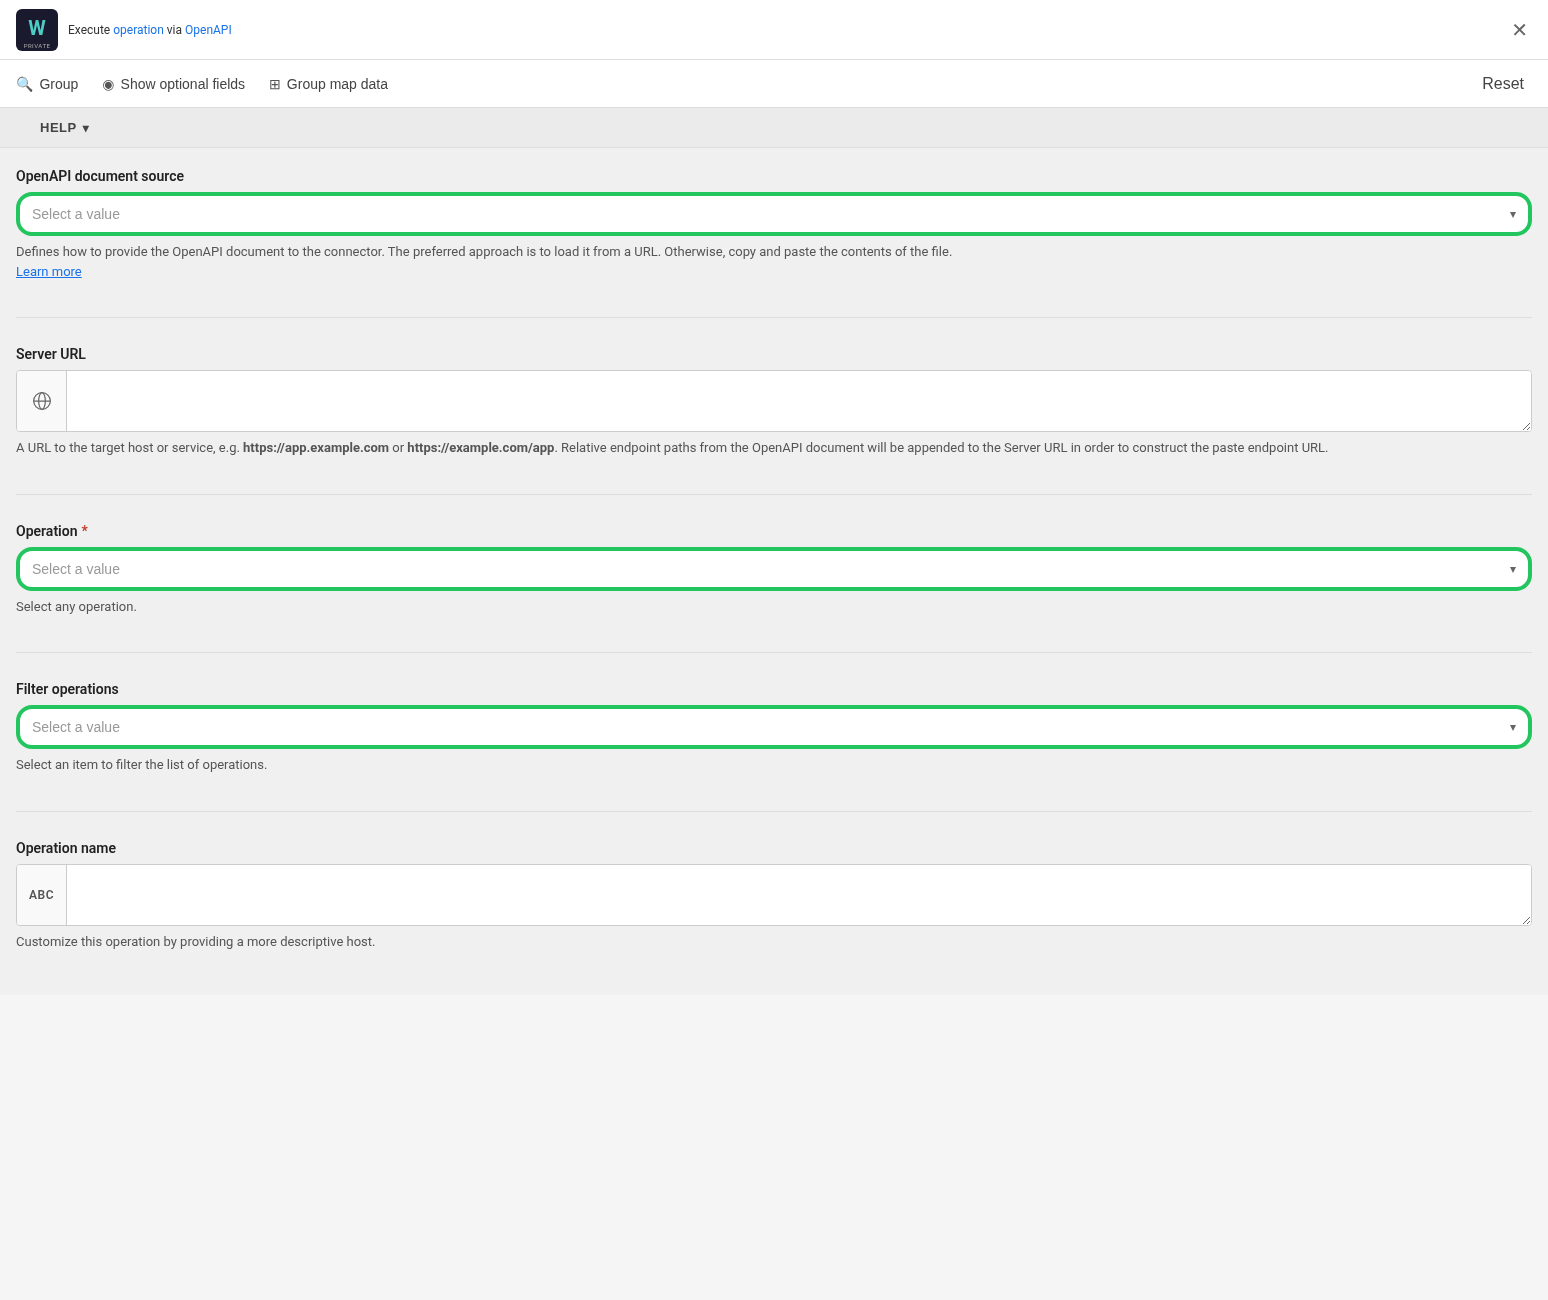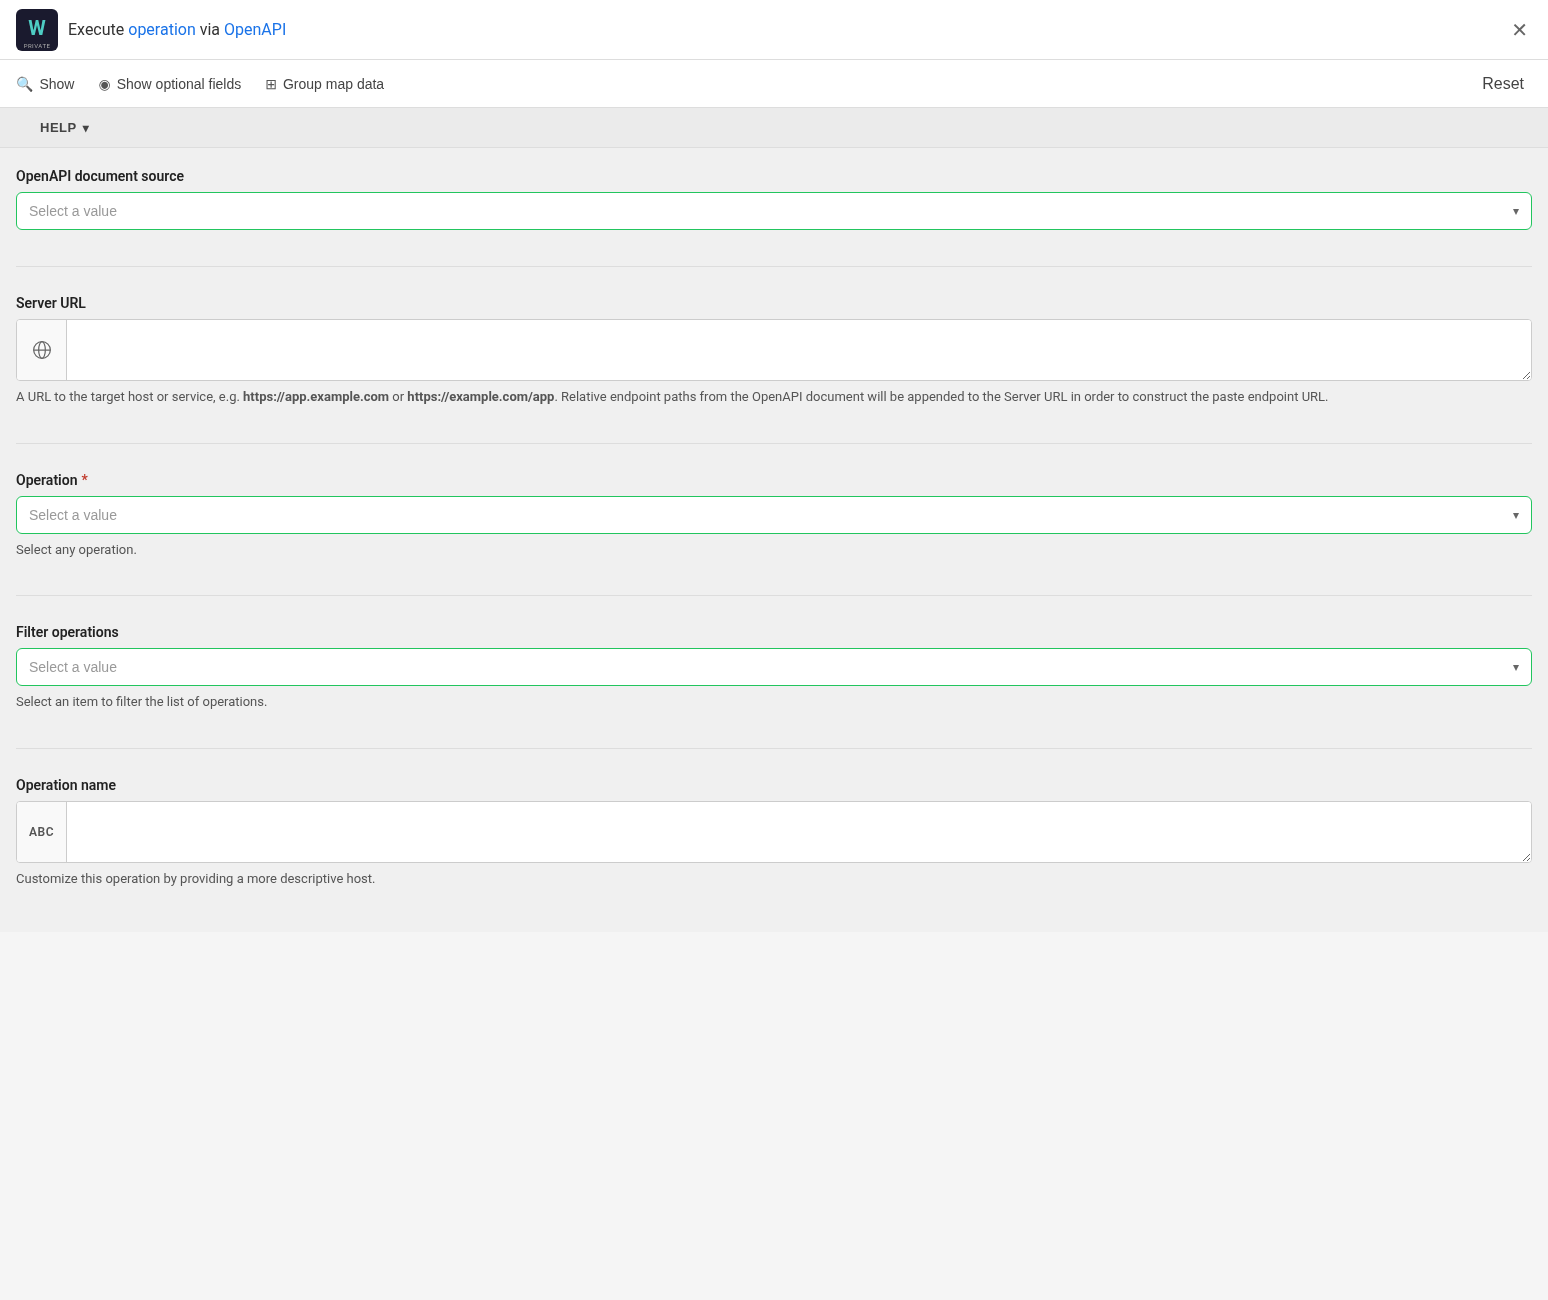--- a/index.html
+++ b/index.html
@@ -48,21 +48,21 @@
       letter-spacing: 0.5px;
       text-transform: uppercase;
     }
     .logo-w {
       color: #4ecdc4;
       font-size: 20px;
       font-weight: bold;
       margin-top: -4px;
     }
     .header-title {
-      font-size: 16px;
+      font-size: 12px;
       color: #333;
     }
     .header-title .keyword-operation {
       color: #1a73e8;
     }
     .header-title .keyword-openapi {
       color: #1a73e8;
     }
     .close-btn {
       background: none;
@@ -162,22 +162,22 @@
       gap: 4px;
     }
     .required-star {
       color: #c0392b;
       font-size: 14px;
     }
 
     .select-wrapper {
       position: relative;
       background: #fff;
-      border: 1px solid #22c55e;
-      border-radius: 6px;
+      border: 4px solid #22c55e;
+      border-radius: 16px;
     }
     .select-field {
       width: 100%;
       padding: 10px 40px 10px 12px;
       appearance: none;
       background: transparent;
       border: none;
       font-size: 14px;
       color: #999;
       cursor: pointer;
@@ -274,21 +274,21 @@
     <span class="header-title">
       <span>Execute </span><span class="keyword-operation">operation</span><span> via </span><span class="keyword-openapi">OpenAPI</span>
     </span>
   </div>
   <button class="close-btn">✕</button>
 </div>
 
 <div class="toolbar">
   <button class="toolbar-item">
     <span class="icon-char">🔍</span>
-    <span>Show</span>
+    <span>Group</span>
   </button>
   <button class="toolbar-item">
     <span class="icon-char">◉</span>
     <span>Show optional fields</span>
   </button>
   <button class="toolbar-item">
     <span class="icon-char">⊞</span>
     <span>Group map data</span>
   </button>
   <div class="toolbar-right">
@@ -308,20 +308,25 @@
   <div class="form-content">
 
     <div class="form-group">
       <div class="field-label">OpenAPI document source</div>
       <div class="select-wrapper">
         <select class="select-field">
           <option value="">Select a value</option>
         </select>
         <span class="select-arrow">▾</span>
       </div>
+      <div class="field-description">
+        <span>Defines how to provide the OpenAPI document to the connector. The preferred approach is to load it from a URL. Otherwise, copy and paste the contents of the file.</span>
+        <br>
+        <a href="#">Learn more</a>
+      </div>
     </div>
 
     <div class="divider"></div>
 
     <div class="form-group">
       <div class="field-label">Server URL</div>
       <div class="input-with-icon">
         <div class="input-icon-box">
           <svg viewBox="0 0 24 24" fill="none" stroke="currentColor" stroke-width="1.5">
             <circle cx="12" cy="12" r="10"></circle>

